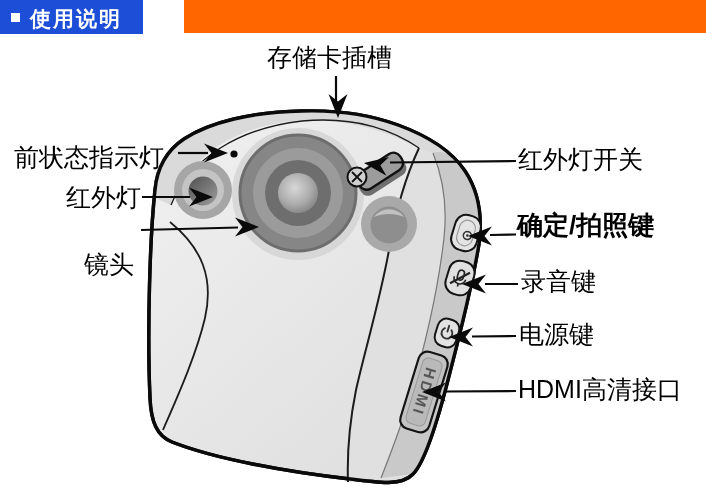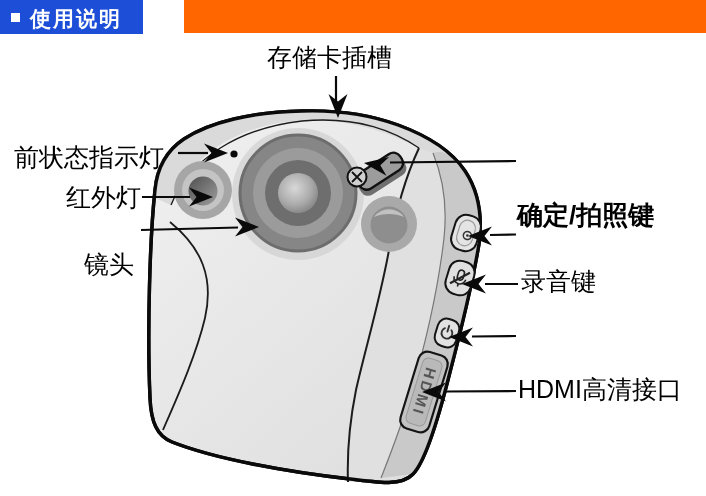--- a/index.html
+++ b/index.html
@@ -14,21 +14,21 @@
   
   .diagram{position:absolute;left:0;top:0;width:706px;height:496px;}
   
   .lbl{position:absolute;color:#000;font-size:25px;line-height:1.05;white-space:nowrap;}
   .lbl.bold{font-weight:bold;font-size:26px;}
   .lbl-card-slot{left:267px;top:44px;}
   .lbl-front-led{left:14px;top:144px;}
   .lbl-ir-light{left:66px;top:184px;}
   .lbl-lens{left:84px;top:218px;margin-top:33px;}
   .lbl-ir-switch{left:518px;top:146px;}
-  .lbl-ok-photo{left:517px;top:202px;}
+  .lbl-ok-photo{left:517px;top:212px;}
   .lbl-record{left:521px;top:268px;text-align:center;}
   .lbl-power{left:519px;top:321px;}
   .lbl-hdmi{left:518px;top:376px;text-align:right;}
 </style>
 </head>
 <body>
 
 <div class="page">
 
   <div class="hdr-blue">
@@ -174,16 +174,18 @@
       <use href="#arrL" transform="translate(462,284)"></use>
       <use href="#arrL" transform="translate(449,337)"></use>
       <use href="#arrL" transform="translate(422,392)"></use>
     </g>
   </svg>
 
   <div class="lbl lbl-card-slot">存储卡插槽</div>
   <div class="lbl lbl-front-led">前状态指示灯</div>
   <div class="lbl lbl-ir-light">红外灯</div>
   <div class="lbl lbl-lens">镜头</div>
+  <div class="lbl lbl-ir-switch">红外灯开关</div>
   <div class="lbl bold lbl-ok-photo">确定/拍照键</div>
   <div class="lbl lbl-record">录音键</div>
+  <div class="lbl lbl-power">电源键</div>
   <div class="lbl lbl-hdmi">HDMI高清接口</div>
 </div>
 
 </body></html>

